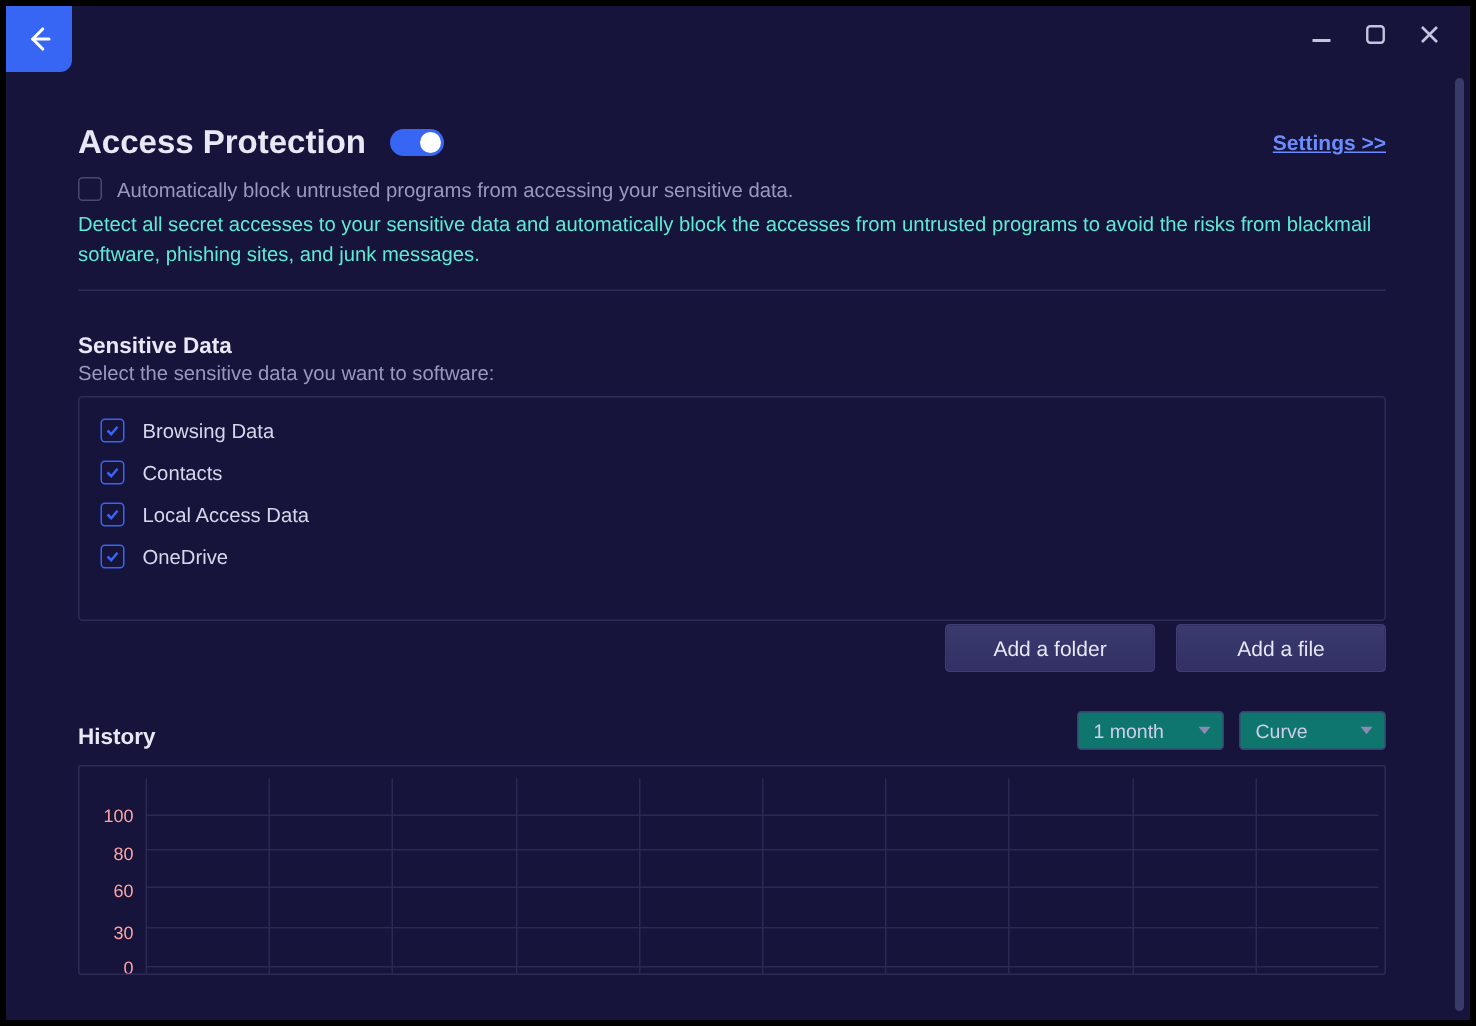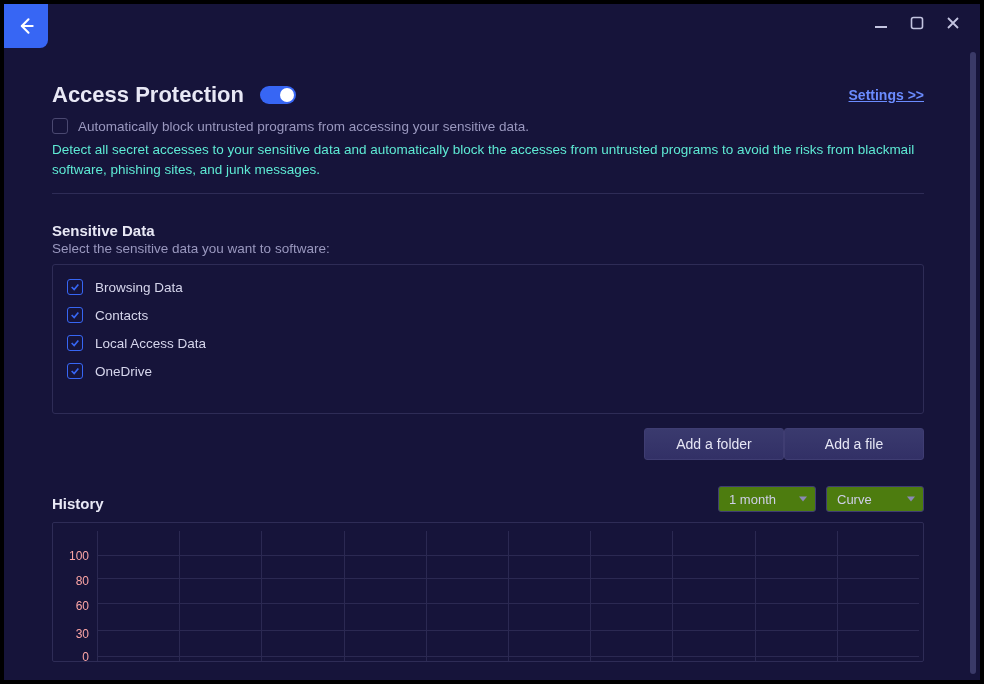--- a/index.html
+++ b/index.html
@@ -56,32 +56,32 @@
   .hr { height: 1px; background: #2e2c56; margin-top: 14px; }
   .section-title { color: #e8e8f5; font-size: 15px; font-weight: 700; margin-top: 28px; }
   .section-sub { color: #9a98bf; font-size: 13.5px; margin-top: 2px; }
   .data-box {
     margin-top: 8px; border: 1px solid #2e2c56; border-radius: 3px;
     padding: 14px 14px; display: flex; flex-direction: column; gap: 12px;
     min-height: 150px;
   }
   .data-item { display: flex; align-items: center; gap: 12px; }
   .data-item .lbl { color: #d6d6ec; font-size: 13.5px; }
-  .btn-row { display: flex; justify-content: flex-end; margin-top: 14px; }
+  .btn-row { display: flex; gap: 14px; justify-content: flex-end; margin-top: 2px; }
   .btn {
     min-width: 140px; height: 32px; border: 1px solid #3f3d72;
     background: linear-gradient(#3a3a6e, #323066);
     color: #e6e6f5; border-radius: 3px; cursor: pointer;
     display: flex; align-items: center; justify-content: center;
     font-size: 14px;
   }
   .history-head { display: flex; align-items: flex-end; margin-top: 26px; gap: 10px; flex-wrap: wrap;}
   .history-head .left { flex: 1; }
   .dropdown {
-    height: 26px; border: 1px solid #3f3d72; background: #4d7c0f;
+    height: 26px; border: 1px solid #3f3d72; background: #0f766e;
     border-radius: 3px; color: #cfcfe8; padding: 0 26px 0 10px;
     display: flex; align-items: center; position: relative; cursor: pointer;
     font-size: 13px; min-width: 98px;
   }
   .dropdown .caret {
     position: absolute; right: 8px; top: 50%; transform: translateY(-50%);
     width: 0; height: 0; border-left: 4px solid transparent; border-right: 4px solid transparent;
     border-top: 5px solid #8b89b6;
   }
   .chart {

